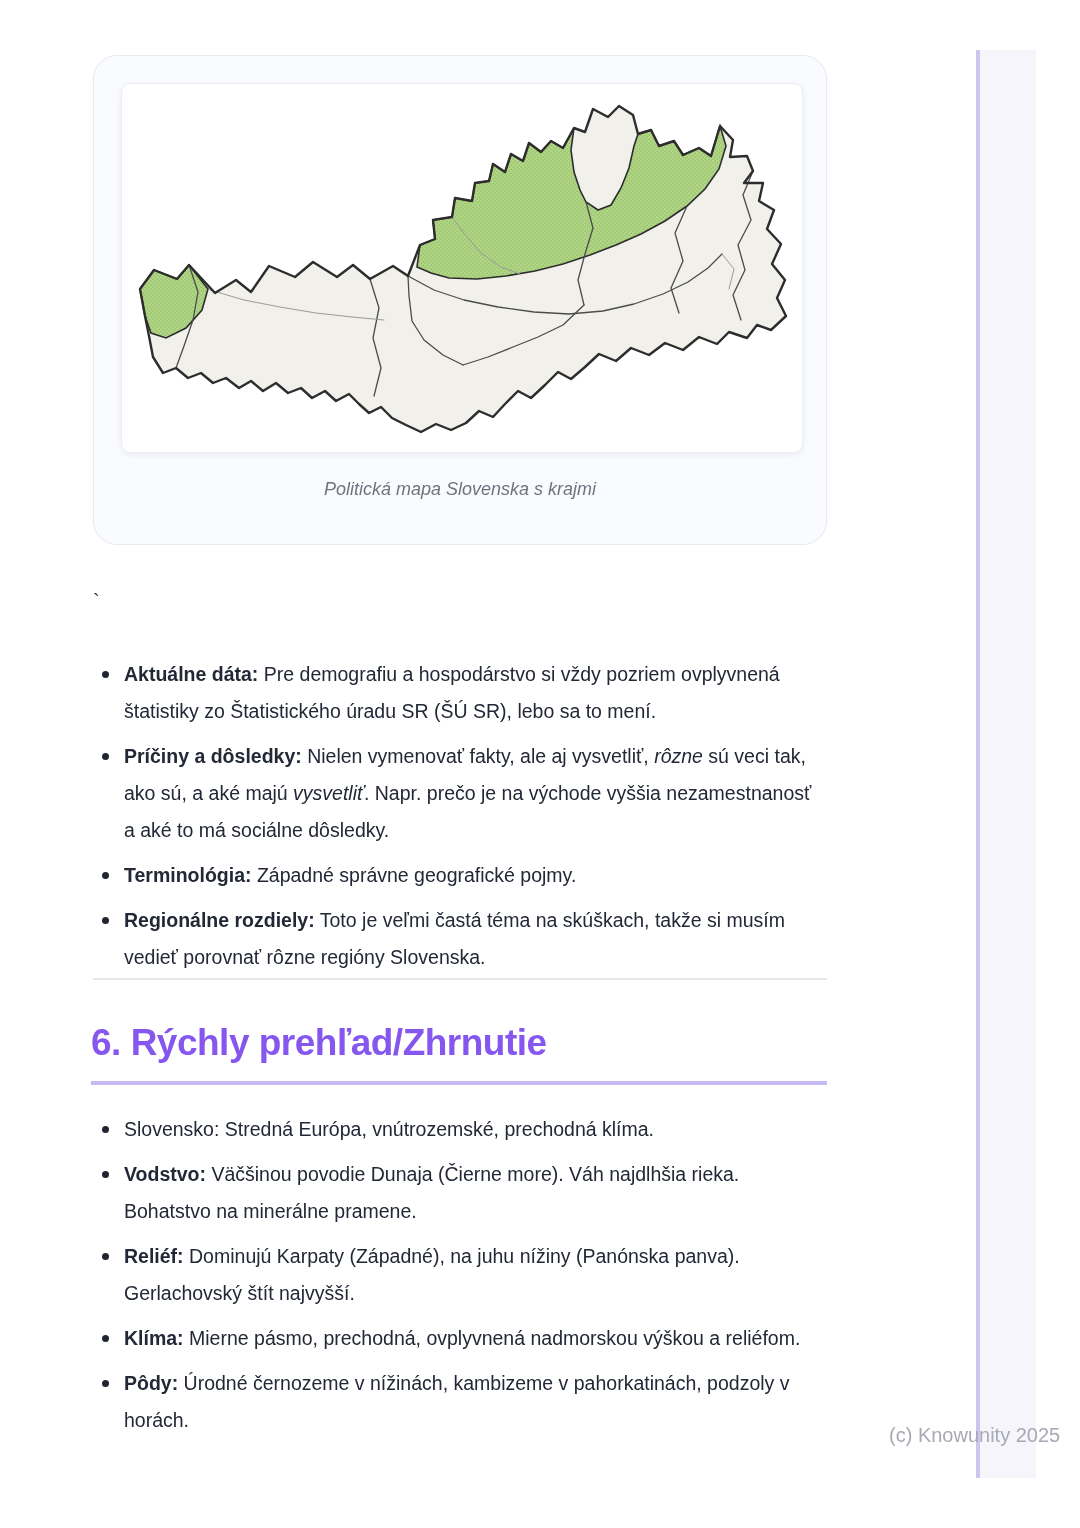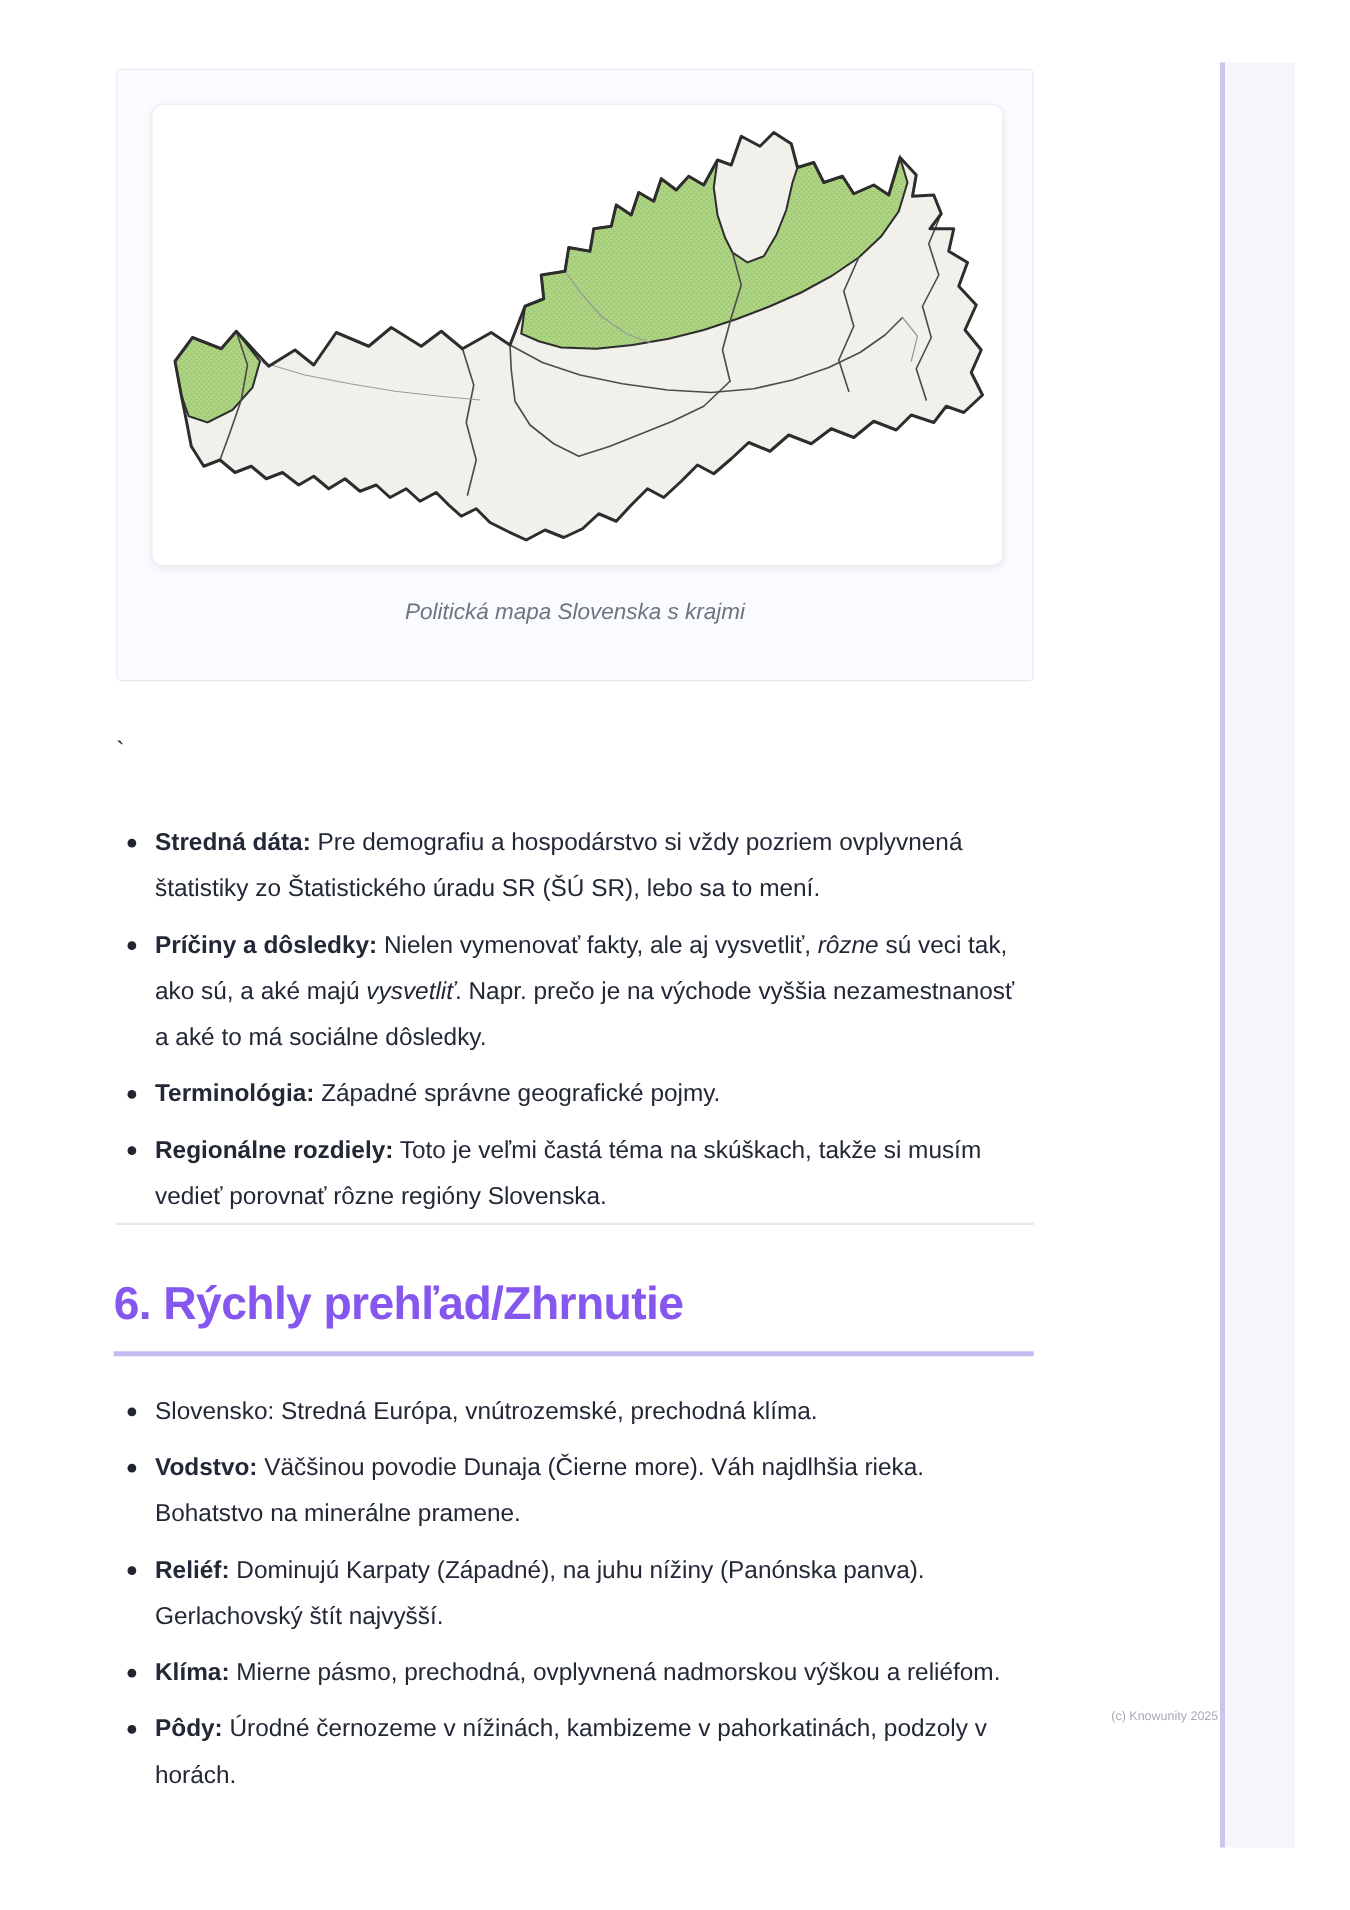--- a/index.html
+++ b/index.html
@@ -16,21 +16,21 @@
     position:absolute;left:976px;top:50px;width:56px;height:1428px;
     background:var(--band-fill,#f6f5fc);
     border-left:4px solid var(--band-edge,#ccc5ef);
     z-index:1;
   }
   
   .map-card{
     position:absolute;left:93px;top:55px;width:734px;height:490px;
     background:var(--card-bg,#fafbfe);
     border:1px solid var(--card-border,#e8e7f2);
-    border-radius:4px;
+    border-radius:24px;
     box-sizing:border-box;
   }
   .map-panel{
     position:absolute;left:27px;top:27px;width:680px;height:368px;
     background:#ffffff;border:1px solid #ededf4;border-radius:9px;
     box-shadow:0 2px 6px rgba(40,40,80,.07);
     overflow:hidden;
   }
   .map-panel svg{display:block;width:100%;height:100%;}
   .map-caption{
@@ -62,22 +62,22 @@
   
   .section-h{
     position:absolute;left:91px;top:1022px;width:736px;
     margin:0;padding:0 0 17px 0;
     font-size:37px;font-weight:800;letter-spacing:-.5px;
     color:var(--accent,#8657ee);
     border-bottom:4px solid var(--accent-underline,#c7b9f2);
   }
   
   .footer{
-    position:absolute;left:889px;top:1368px;z-index:2;
-    font-size:10px;color:var(--footer-gray,#a7a9b4);white-space:nowrap;
+    position:absolute;left:889px;top:1424px;z-index:2;
+    font-size:20px;color:var(--footer-gray,#a7a9b4);white-space:nowrap;
   }
 </style>
 </head>
 <body>
 
 <div class="page">
 
   <div class="side-band"></div>
 
   <div class="map-card">
@@ -128,21 +128,21 @@
              L 561 266 L 543 259 L 527 271 L 509 264 L 494 277 L 477 270 L 463 283 L 449 295 L 436 288 L 423 301 L 409 314 L 396 307 L 383 320 L 371 333 L 357 327 L 344 339 L 329 346 L 314 340 L 299 348 L 284 341 L 270 334 L 259 323 L 247 329 L 237 320 L 227 310 L 214 317 L 203 307 L 190 314 L 179 304 L 166 309 L 154 299 L 141 307 L 129 297 L 117 304 L 104 294 L 91 299 L 79 289 L 66 294 L 54 284 L 41 289 L 31 273 L 27 252 Z" fill="none" style="stroke:var(--map-outline,#2d2d2d);stroke-width:2.4;stroke-linejoin:round"></path>
       </svg>
     </div>
     <div class="map-caption">Politická mapa Slovenska s krajmi</div>
   </div>
 
   <div class="stray">`</div>
 
   <ul class="notes first">
     <li>
-      <span class="b">Stredná dáta:</span><span> Pre demografiu a hospodárstvo si vždy pozriem ovplyvnená štatistiky zo Štatistického úradu SR (ŠÚ SR), lebo sa to mení.</span>
+      <span class="b">Aktuálne dáta:</span><span> Pre demografiu a hospodárstvo si vždy pozriem ovplyvnená štatistiky zo Štatistického úradu SR (ŠÚ SR), lebo sa to mení.</span>
     </li>
     <li>
       <span class="b">Príčiny a dôsledky:</span><span> Nielen vymenovať fakty, ale aj vysvetliť, </span><span class="i">rôzne</span><span> sú veci tak, ako sú, a aké majú </span><span class="i">vysvetliť</span><span>. Napr. prečo je na východe vyššia nezamestnanosť a aké to má sociálne dôsledky.</span>
     </li>
     <li>
       <span class="b">Terminológia:</span><span> Západné správne geografické pojmy.</span>
     </li>
     <li>
       <span class="b">Regionálne rozdiely:</span><span> Toto je veľmi častá téma na skúškach, takže si musím vedieť porovnať rôzne regióny Slovenska.</span>
     </li>

